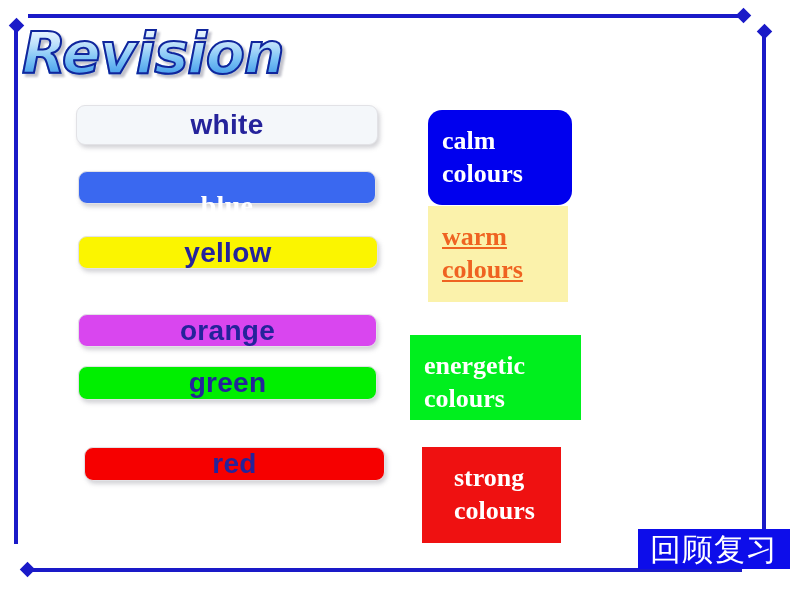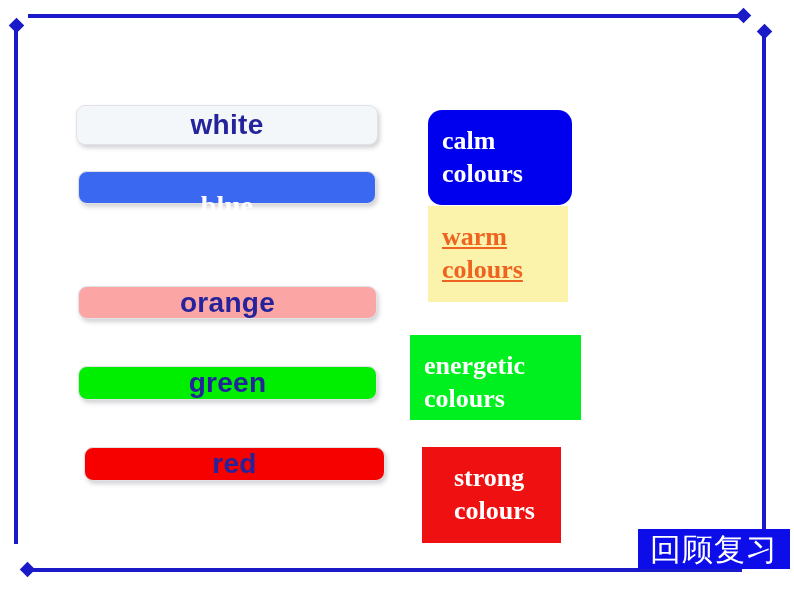--- a/index.html
+++ b/index.html
@@ -76,21 +76,21 @@
   .colour-bar .bar-label {
     font-size: 28px;
     font-weight: bold;
     letter-spacing: 0.3px;
     line-height: 1;
   }
 
   .bar-white   { background: #f4f7fa; }
   .bar-blue    { background: #3a68f0; }
   .bar-yellow  { background: #fbf500; }
-  .bar-orange  { background: #fca5a5; }
+  .bar-orange  { background: #d946ef; margin-top: 28px; }
   .bar-green   { background: #00ef00; }
   .bar-red     { background: #f60000; }
 
   .label-navy  { color: #25239b; }
   .label-white-serif {
     color: #ffffff;
     font-family: "Liberation Serif", serif;
     font-size: 24px;
     margin-top: 36px;
   }
@@ -138,29 +138,33 @@
   <div class="frame-line frame-h" style="left:28px; top:14px; width:716px;"></div>
   <div class="frame-line frame-v" style="left:14px; top:22px; height:522px;"></div>
   <div class="frame-line frame-v" style="left:762px; top:30px; height:528px;"></div>
   <div class="frame-line frame-h" style="left:26px; top:568px; width:716px;"></div>
 
   <div class="frame-diamond" style="left:11px; top:20px;"></div>
   <div class="frame-diamond" style="left:738px; top:10px;"></div>
   <div class="frame-diamond" style="left:759px; top:26px;"></div>
   <div class="frame-diamond" style="left:22px; top:564px;"></div>
 
+  <div id="title-wordart">Revision</div>
 
   <div class="colour-bar bar-white" style="left:76px; top:105px; width:302px; height:40px;">
     <span class="bar-label label-navy">white</span>
   </div>
 
   <div class="colour-bar bar-blue" style="left:78px; top:171px; width:298px; height:33px;">
     <span class="bar-label label-white-serif">blue</span>
   </div>
 
+  <div class="colour-bar bar-yellow" style="left:78px; top:236px; width:300px; height:33px;">
+    <span class="bar-label label-navy">yellow</span>
+  </div>
 
   <div class="colour-bar bar-orange" style="left:78px; top:286px; width:299px; height:33px;">
     <span class="bar-label label-navy">orange</span>
   </div>
 
   <div class="colour-bar bar-green" style="left:78px; top:366px; width:299px; height:34px;">
     <span class="bar-label label-navy">green</span>
   </div>
 
   <div class="colour-bar bar-red" style="left:84px; top:447px; width:301px; height:34px;">

